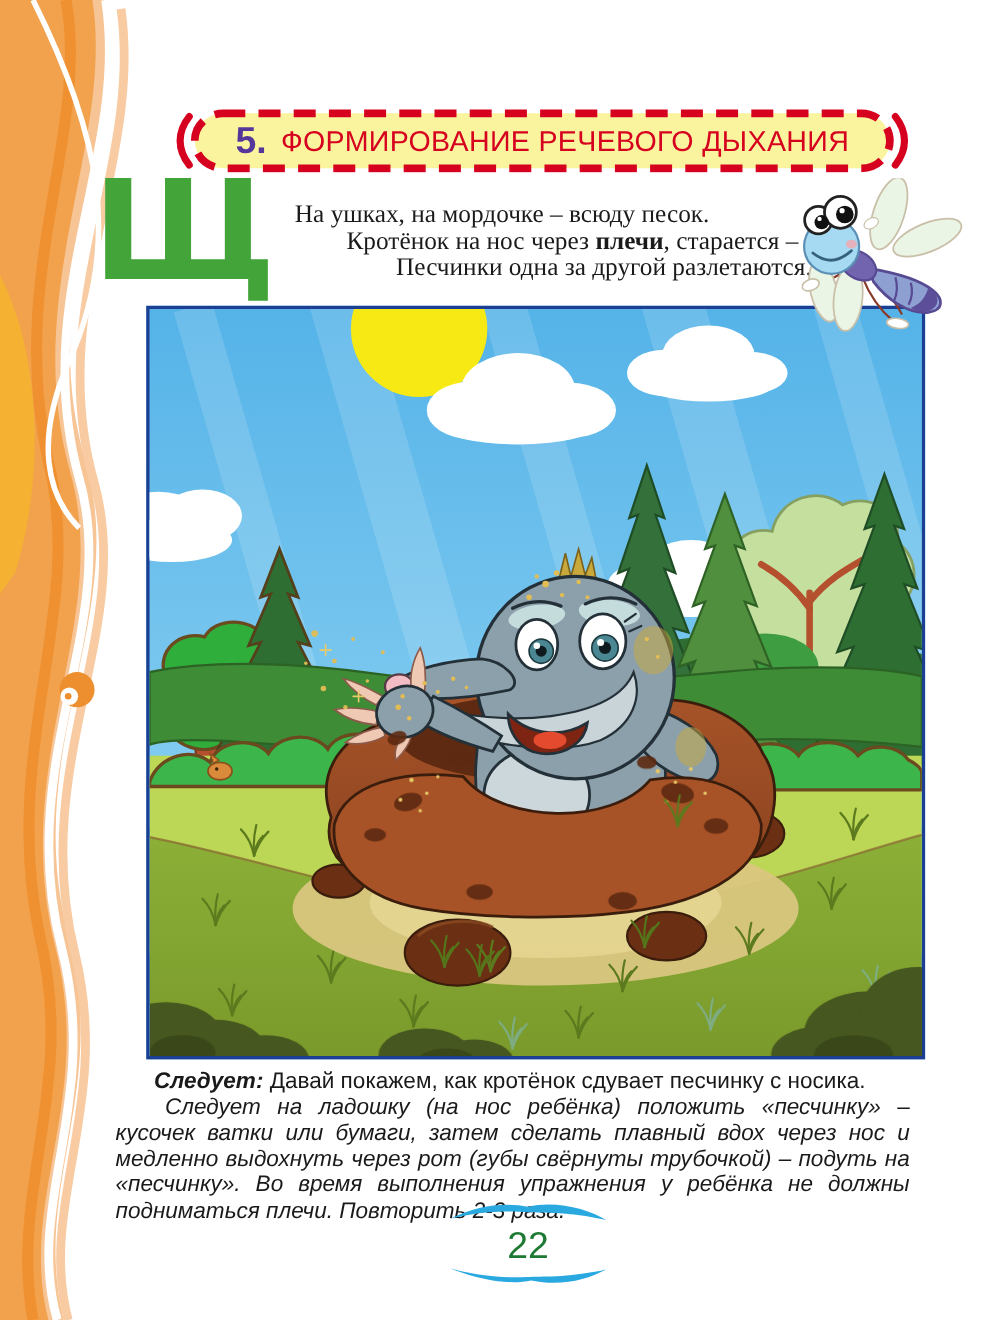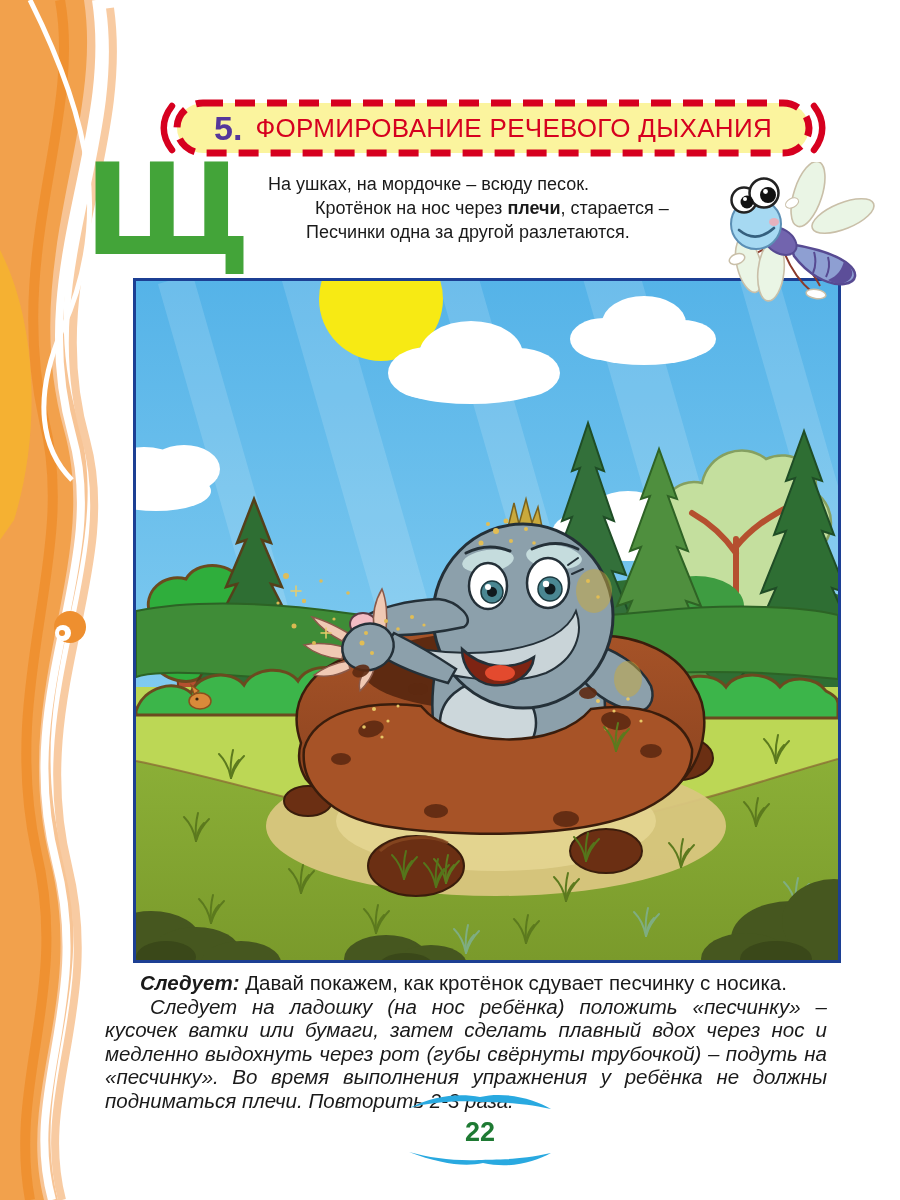--- a/index.html
+++ b/index.html
@@ -23,40 +23,40 @@
   .header .num{font-weight:bold;font-size:34px;color:var(--header_number_purple);}
   .header .title{font-weight:normal;font-size:26px;color:var(--header_red);letter-spacing:.3px;white-space:nowrap;}
   .bracket{position:absolute;top:1px;}
   .bracket.left{left:-17px;} .bracket.right{right:-17px;}
   
   .letter{
     position:absolute;left:84px;top:148px;font-size:126px;line-height:1;
     font-weight:bold;color:var(--letter_green);font-family:"DejaVu Sans","Liberation Sans",sans-serif;
   }
   
-  .poem{position:absolute;left:268px;top:172px;width:470px;font-size:18px;line-height:24px;}
-  .poem .l3{margin-left:47px;} .poem .l4{margin-left:38px;}
+  .poem{position:absolute;left:268px;top:183px;width:470px;font-size:23px;line-height:24px;font-family:Liberation Serif, serif;}
+  .poem .l3{margin-left:47px;} .poem .l4{margin-left:38px;text-align:right;}
   .poem b{font-weight:bold;}
   
   .dragonfly{position:absolute;left:716px;top:162px;z-index:6;}
   
   .illustration{
     position:absolute;left:133px;top:278px;width:708px;height:685px;
     border:3px solid var(--frame_blue);box-sizing:border-box;background:#5AB7E9;z-index:2;
   }
   .illustration svg{display:block;}
   
   .instructions{position:absolute;left:105px;top:971px;width:722px;font-size:20.5px;line-height:23.5px;text-align:justify;}
   .instructions p{margin:0;}
   .instructions .p1{text-indent:35px;}
   .instructions .p1 .lead{font-weight:bold;font-style:italic;}
   .instructions .p2{font-style:italic;text-indent:45px;}
   
   .page-footer{position:absolute;left:403px;top:1093px;width:154px;text-align:center;}
-  .page-footer .num{font-size:27px;font-weight:bold;color:var(--page_number_green);line-height:34px;}
+  .page-footer .num{font-size:34px;font-weight:normal;color:var(--page_number_green);line-height:34px;}
 </style>
 </head>
 <body>
 
 <svg class="side-decor" width="130" height="1200" viewBox="0 0 130 1200">
   <path fill="#F7C495" d="M0,0 L98,0 C120,120 30,260 78,420 C118,560 18,680 62,850 C100,990 28,1080 58,1200 L0,1200 Z"></path>
   <path fill="#F2A14C" d="M0,0 L84,0 C104,130 18,265 64,430 C102,565 8,690 50,860 C86,1000 16,1090 44,1200 L0,1200 Z"></path>
   <path fill="#F5B230" opacity="0.9" d="M0,250 C36,320 42,430 14,520 L0,540 Z"></path>
   <path fill="none" stroke="#EE8F2F" stroke-width="10" opacity="0.9" d="M60,0 C82,120 6,250 44,420 C78,555 0,680 36,850 C70,990 8,1080 30,1200"></path>
   <path fill="none" stroke="#FFFFFF" stroke-width="8" d="M96,0 C118,140 26,270 72,435 C110,568 12,692 56,862 C92,1002 22,1092 52,1200"></path>

